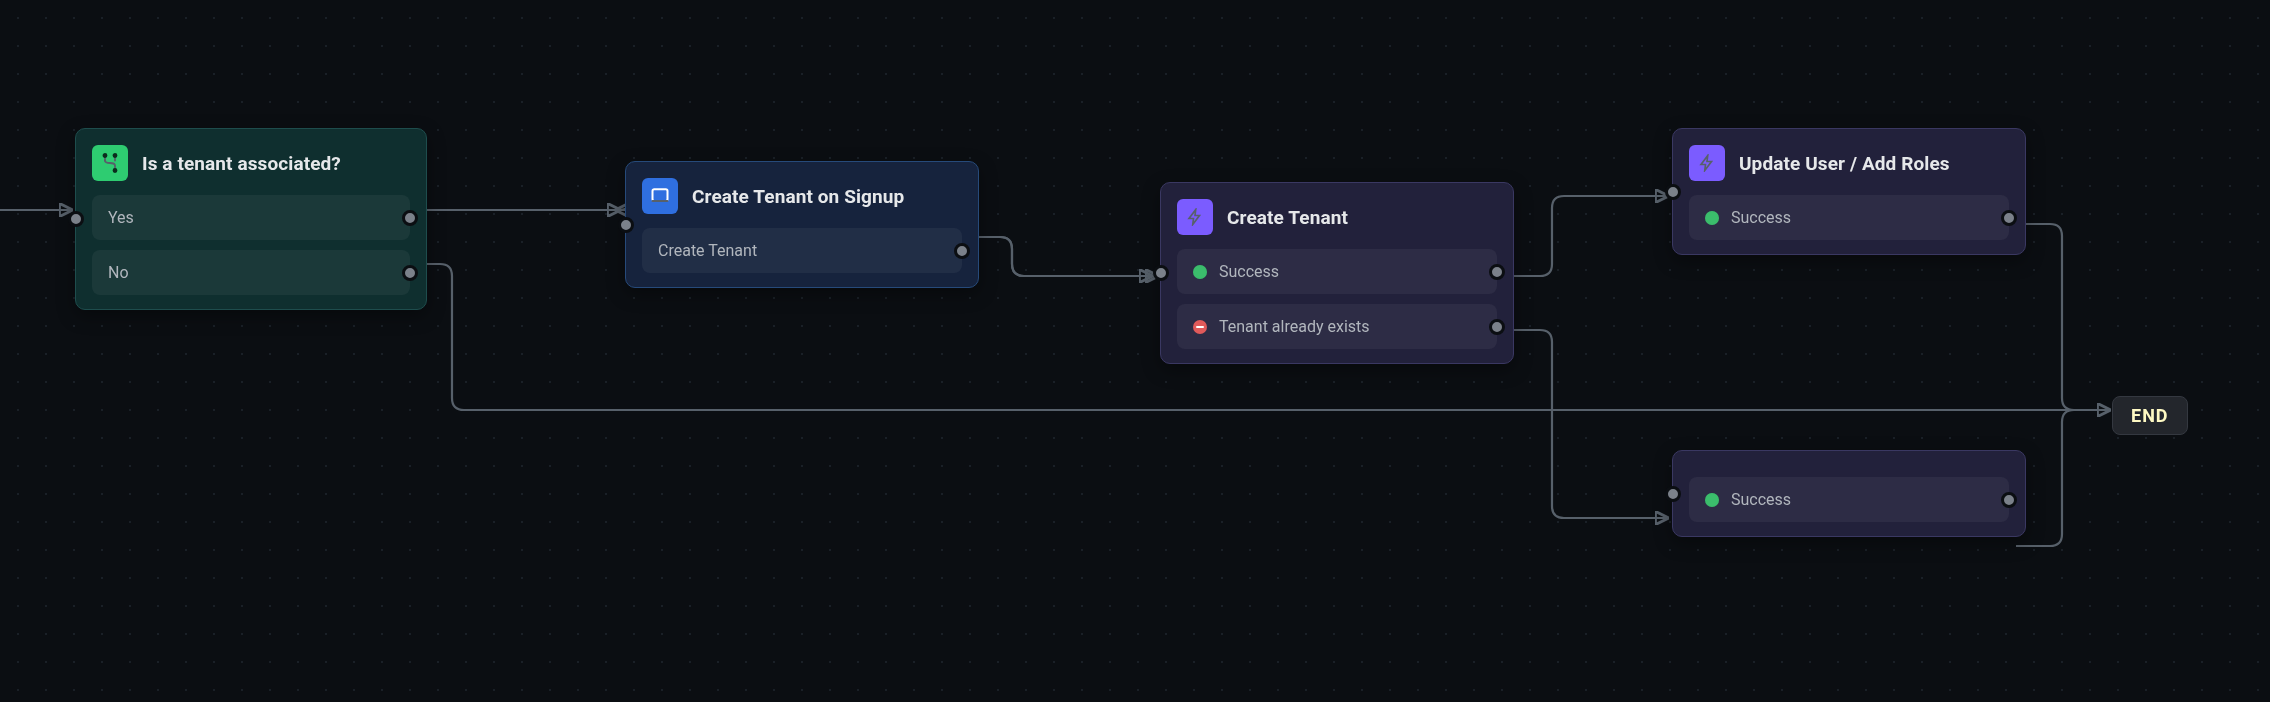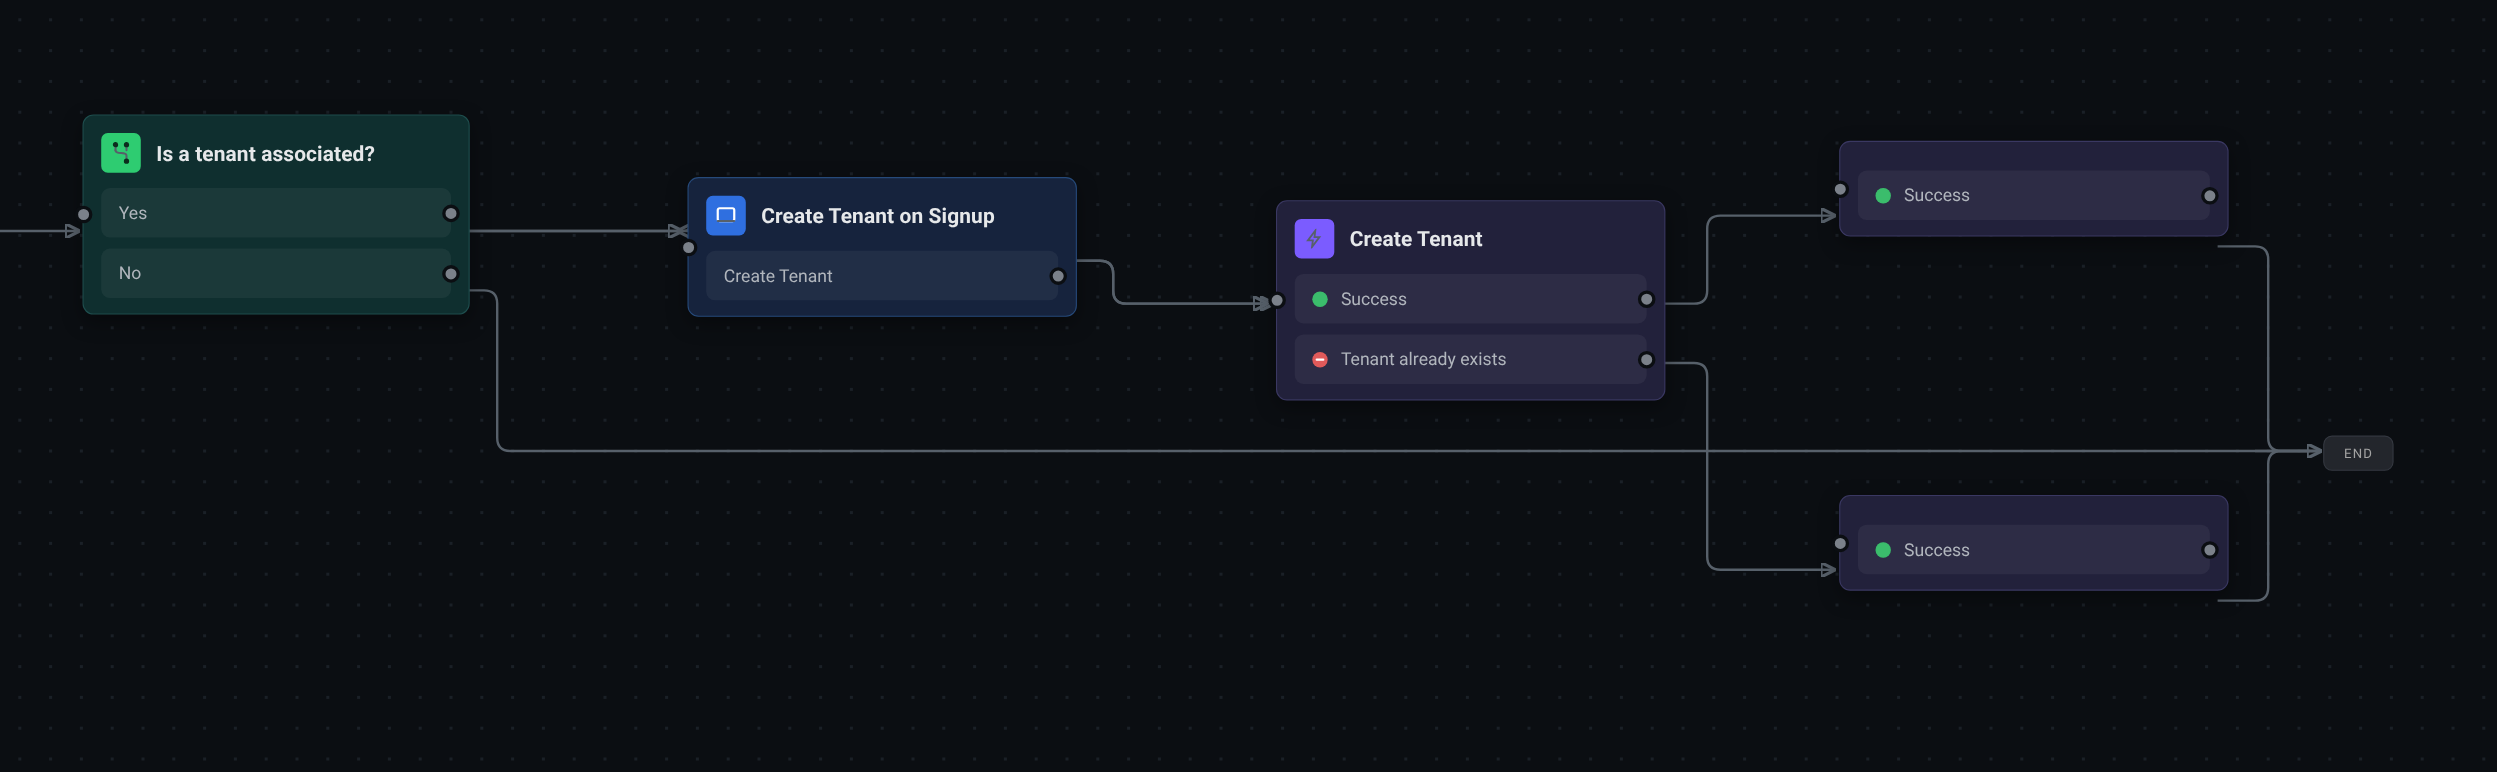--- a/index.html
+++ b/index.html
@@ -69,22 +69,22 @@
   .port-in{
     position:absolute;width:10px;height:10px;border-radius:50%;
     background:var(--port);top:50%;transform:translateY(-50%);
     border:3px solid var(--bg);left:-8px;box-sizing:content-box;
   }
   .status-dot{width:14px;height:14px;border-radius:50%;flex:none;}
   .dot-success{background:var(--success);box-shadow:0 0 0 1px rgba(59,189,108,0.25) inset;}
   .dot-error{background:var(--error);position:relative;}
   .dot-error::after{content:"";position:absolute;left:3px;right:3px;top:50%;height:2px;background:#fff;border-radius:1px;transform:translateY(-50%);}
   .end-pill{
-    position:absolute;border-radius:8px;background:#23262c;color:#a3a3a3;
-    padding:8px 18px;font-size:12px;font-weight:400;letter-spacing:1px;border:1px solid #343840;
+    position:absolute;border-radius:8px;background:#23262c;color:#fef9c3;
+    padding:8px 18px;font-size:18px;font-weight:700;letter-spacing:1px;border:1px solid #343840;
   }
   .arrow{marker-end:url(#arrowhead);}
   svg path{fill:none;stroke:var(--connector);stroke-width:2.2;}
 </style>
 </head>
 <body>
 
 <div class="dotgrid"></div>
 
 <svg class="connectors">
@@ -108,21 +108,21 @@
 
   <path class="arrow" d="M 1512 330 L 1540 330 Q 1552 330 1552 342 L 1552 506 Q 1552 518 1564 518 L 1666 518"></path>
 
   <path d="M 2016 224 L 2050 224 Q 2062 224 2062 236 L 2062 398 Q 2062 410 2074 410 L 2108 410"></path>
 
   <path d="M 2016 546 L 2050 546 Q 2062 546 2062 534 L 2062 422 Q 2062 410 2074 410 L 2108 410"></path>
 
   <path class="arrow" d="M 2050 410 L 2108 410"></path>
 </svg>
 
-<div class="node node-green" style="left:75px;top:104px;width:318px;">
+<div class="node node-green" style="left:75px;top:128px;width:318px;">
   <div class="port-in"></div>
   <div class="node-header">
     <div class="node-icon icon-bg-green">
       <svg width="20" height="20" viewBox="0 0 24 24" fill="none" stroke="#0b2d1d" stroke-width="2.6" stroke-linecap="round" stroke-linejoin="round">
           <path d="M6 3v6"></path>
           <path d="M18 3v6"></path>
           <path d="M6 9c0 6 12 0 12 6v6"></path>
           <circle cx="6" cy="3" r="1.6" fill="#0b2d1d"></circle>
           <circle cx="18" cy="3" r="1.6" fill="#0b2d1d"></circle>
           <circle cx="18" cy="21" r="1.6" fill="#0b2d1d"></circle>
@@ -174,20 +174,28 @@
   </div>
   <div class="chip">
     <span class="status-dot dot-error"></span>
     <span>Tenant already exists</span>
     <span class="port port-right"></span>
   </div>
 </div>
 
 <div class="node node-purple" style="left:1672px;top:128px;width:320px;">
   <div class="port-in"></div>
+  <div class="node-header">
+    <div class="node-icon icon-bg-purple">
+      <svg width="18" height="18" viewBox="0 0 24 24" fill="#ffffff">
+          <path d="M13 2 L4 14 h6 l-1 8 9-12 h-6 z"></path>
+        </svg>
+    </div>
+    <div class="node-title">Update User / Add Roles</div>
+  </div>
   <div class="chip">
     <span class="status-dot dot-success"></span>
     <span>Success</span>
     <span class="port port-right"></span>
   </div>
 </div>
 
 <div class="node node-purple" style="left:1672px;top:450px;width:320px;">
   <div class="port-in"></div>
   <div class="chip">

